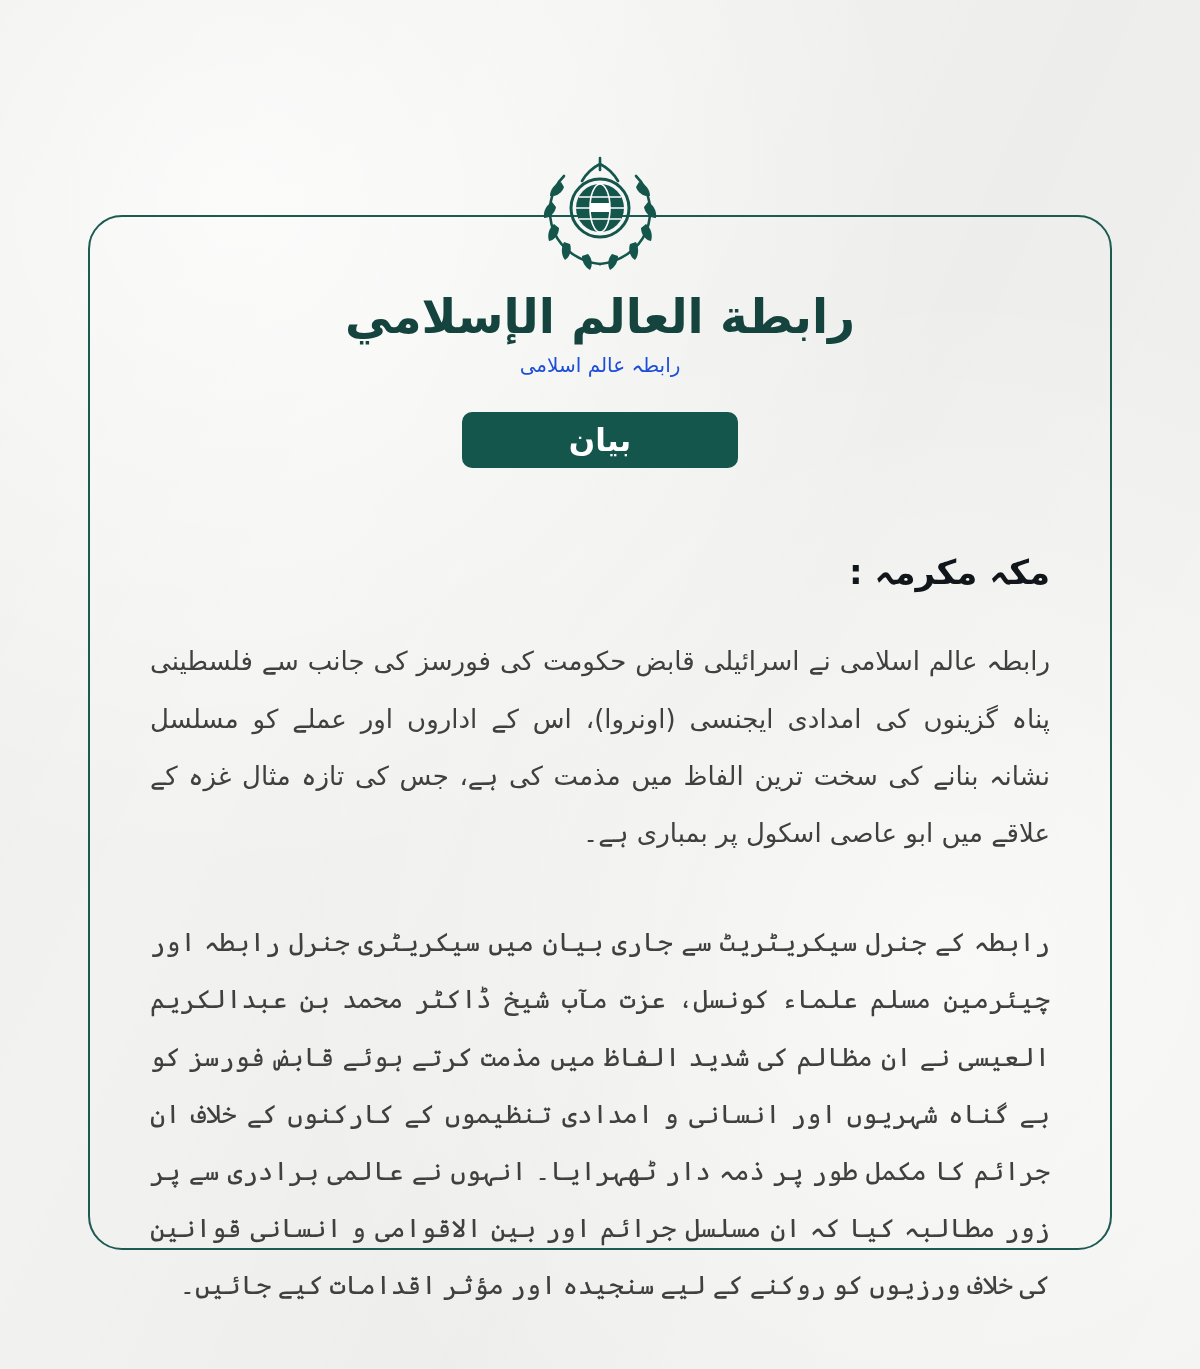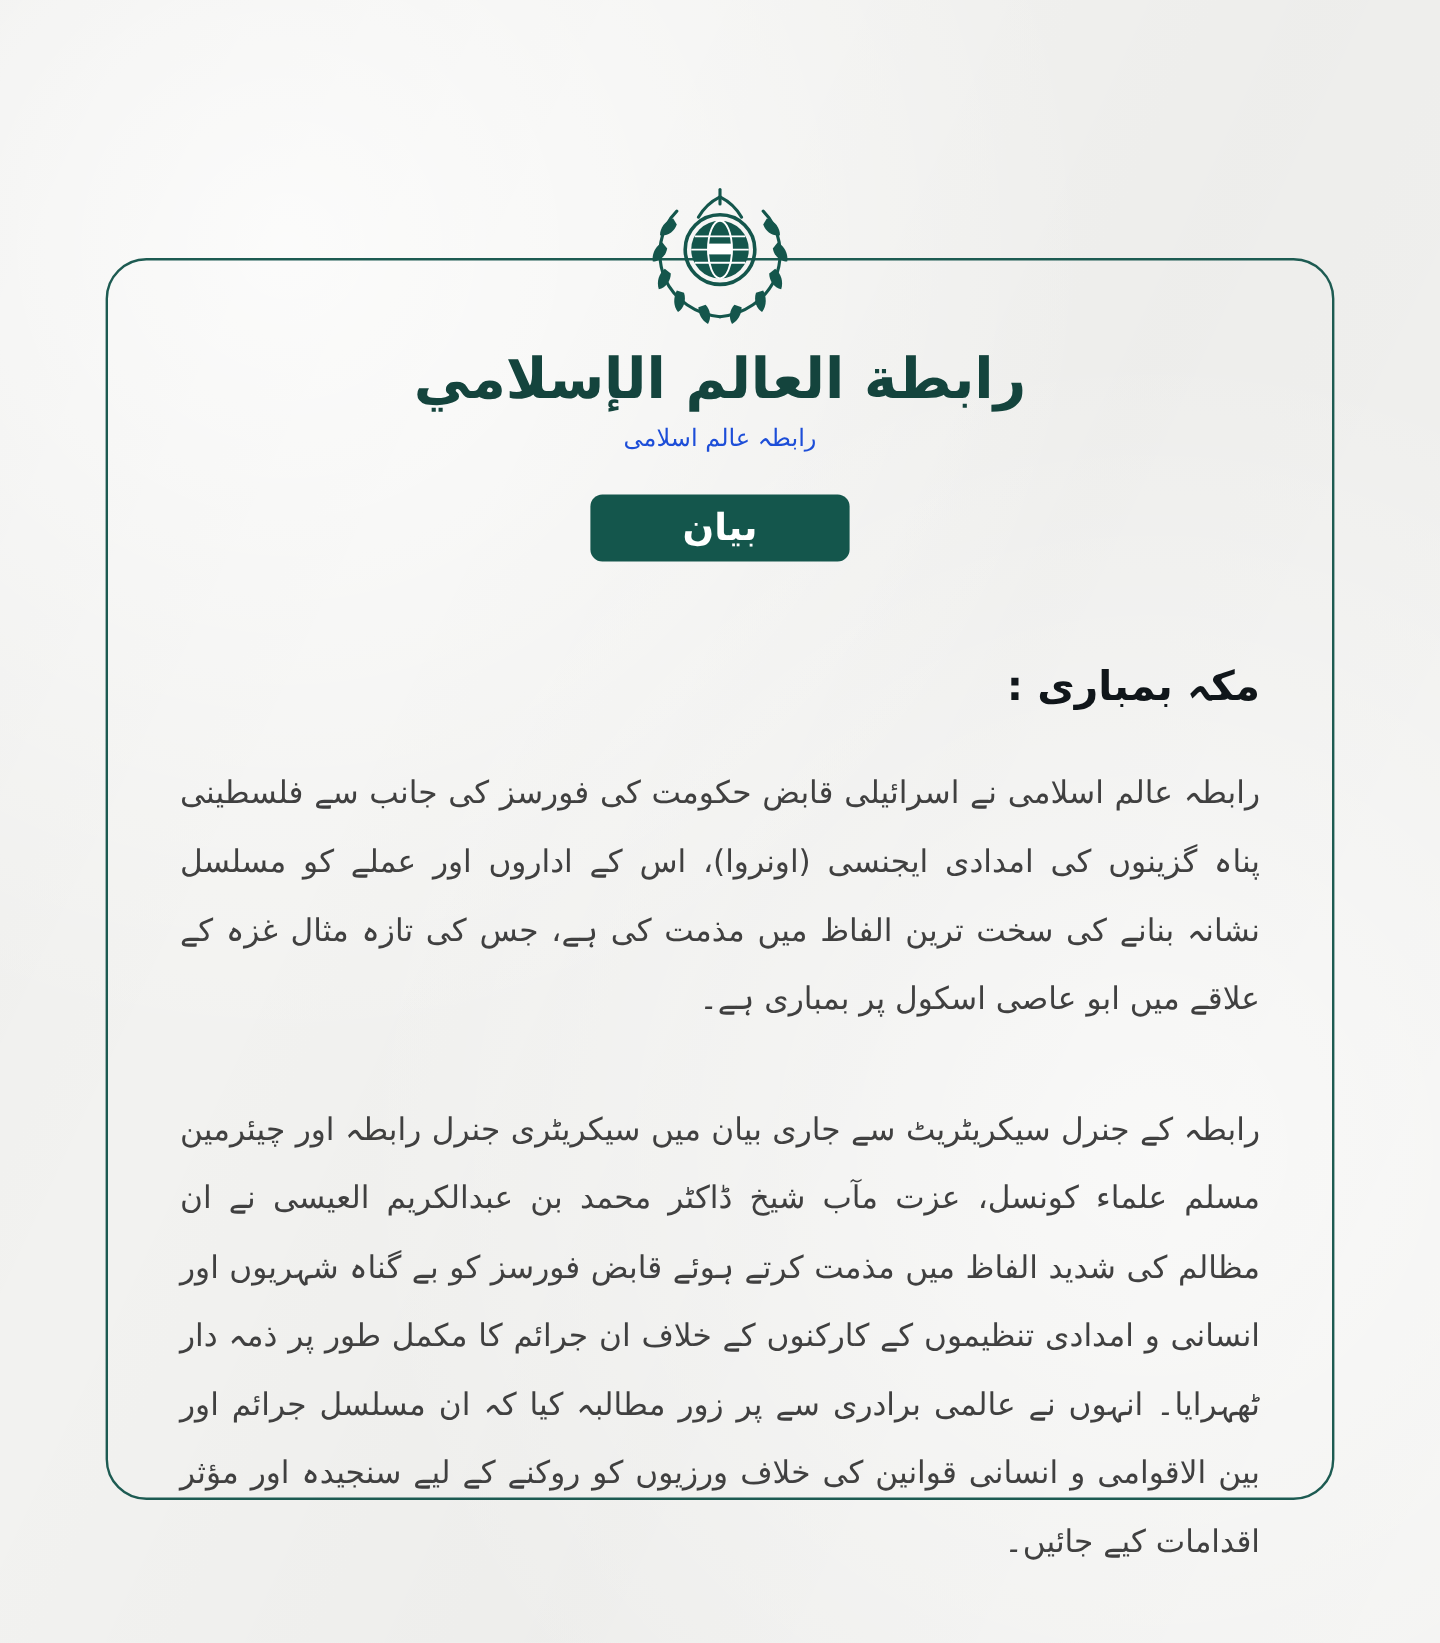--- a/index.html
+++ b/index.html
@@ -79,21 +79,21 @@
     left: 0;
     right: 0;
     top: 412px;
     display: flex;
     justify-content: center;
     z-index: 3;
   }
   .badge {
     background: #14564c;
     color: #ffffff;
-    width: 216px;
+    width: 276px;
     height: 56px;
     border-radius: 10px;
     display: flex;
     align-items: center;
     justify-content: center;
     font-family: "DejaVu Sans", sans-serif;
     font-size: 31px;
     font-weight: 700;
     letter-spacing: 1px;
     direction: rtl;
@@ -117,21 +117,21 @@
     color: #10161a;
   }
   .para {
     font-size: 26px;
     line-height: 2.2;
     text-align: justify;
     text-align-last: right;
     margin: 0 0 52px 0;
     color: #404040;
   }
-  .para:last-child { margin-bottom: 0; }
+  .para:last-child { margin-bottom: 0; font-family: Liberation Serif, serif; }
 </style>
 </head>
 <body>
 
 <div class="paper-texture"></div>
 
 <div class="card-frame"></div>
 
 <div class="emblem">
   <svg width="160" height="120" viewBox="0 0 160 120">
@@ -171,16 +171,16 @@
 <div class="wordmark">
   <div class="arabic">رابطة العالم الإسلامي</div>
   <div class="urdu">رابطہ عالم اسلامی</div>
 </div>
 
 <div class="badge-wrap">
   <div class="badge">بیان</div>
 </div>
 
 <div class="content">
-  <div class="dateline">مکہ بمباری :</div>
+  <div class="dateline">مکہ مکرمہ :</div>
   <p class="para">رابطہ عالم اسلامی نے اسرائیلی قابض حکومت کی فورسز کی جانب سے فلسطینی پناہ گزینوں کی امدادی ایجنسی (اونروا)، اس کے اداروں اور عملے کو مسلسل نشانہ بنانے کی سخت ترین الفاظ میں مذمت کی ہے، جس کی تازہ مثال غزہ کے علاقے میں ابو عاصی اسکول پر بمباری ہے۔</p>
   <p class="para">رابطہ کے جنرل سیکریٹریٹ سے جاری بیان میں سیکریٹری جنرل رابطہ اور چیئرمین مسلم علماء کونسل، عزت مآب شیخ ڈاکٹر محمد بن عبدالکریم العیسی نے ان مظالم کی شدید الفاظ میں مذمت کرتے ہوئے قابض فورسز کو بے گناہ شہریوں اور انسانی و امدادی تنظیموں کے کارکنوں کے خلاف ان جرائم کا مکمل طور پر ذمہ دار ٹھہرایا۔ انہوں نے عالمی برادری سے پر زور مطالبہ کیا کہ ان مسلسل جرائم اور بین الاقوامی و انسانی قوانین کی خلاف ورزیوں کو روکنے کے لیے سنجیدہ اور مؤثر اقدامات کیے جائیں۔</p>
 </div>
 
 </body></html>

